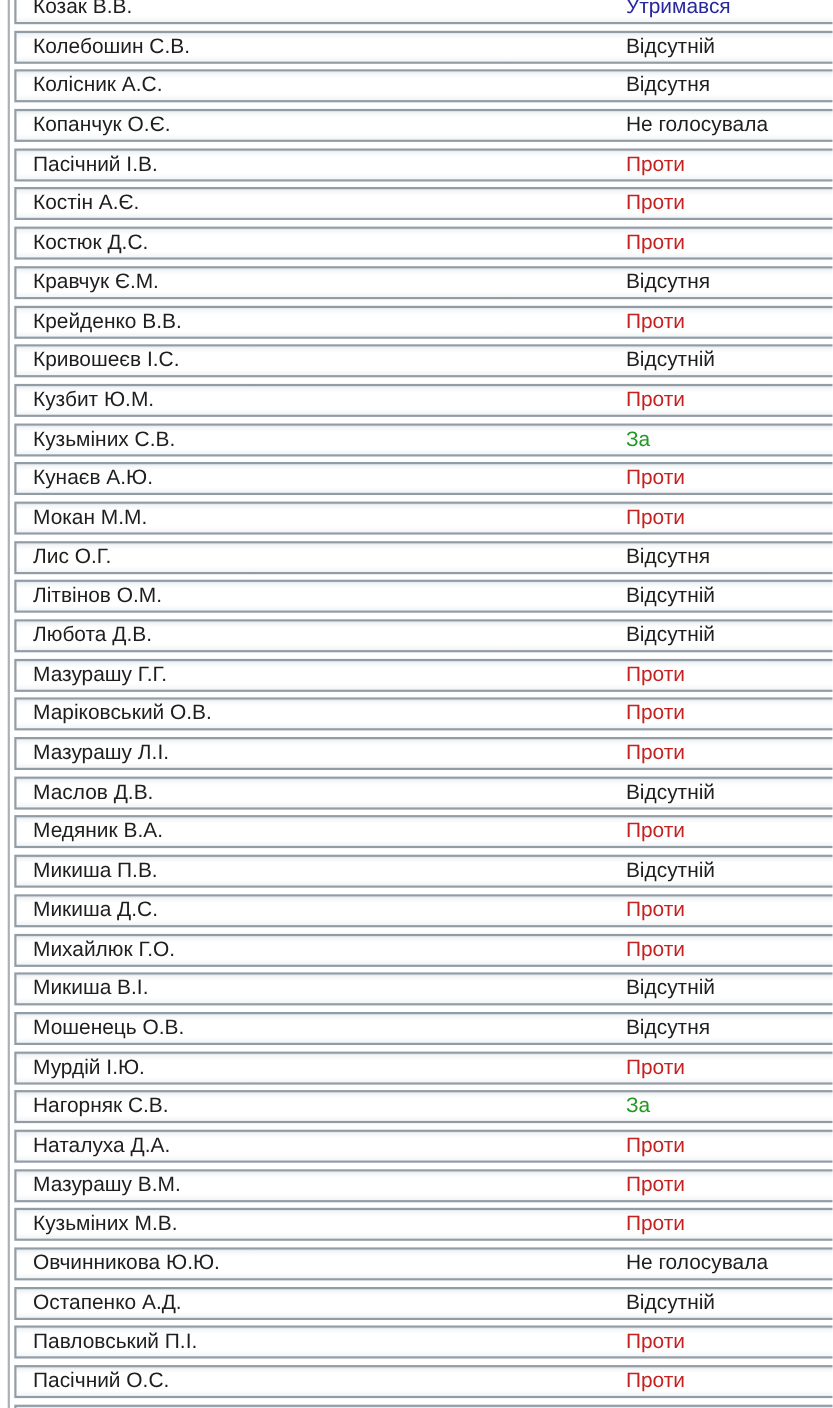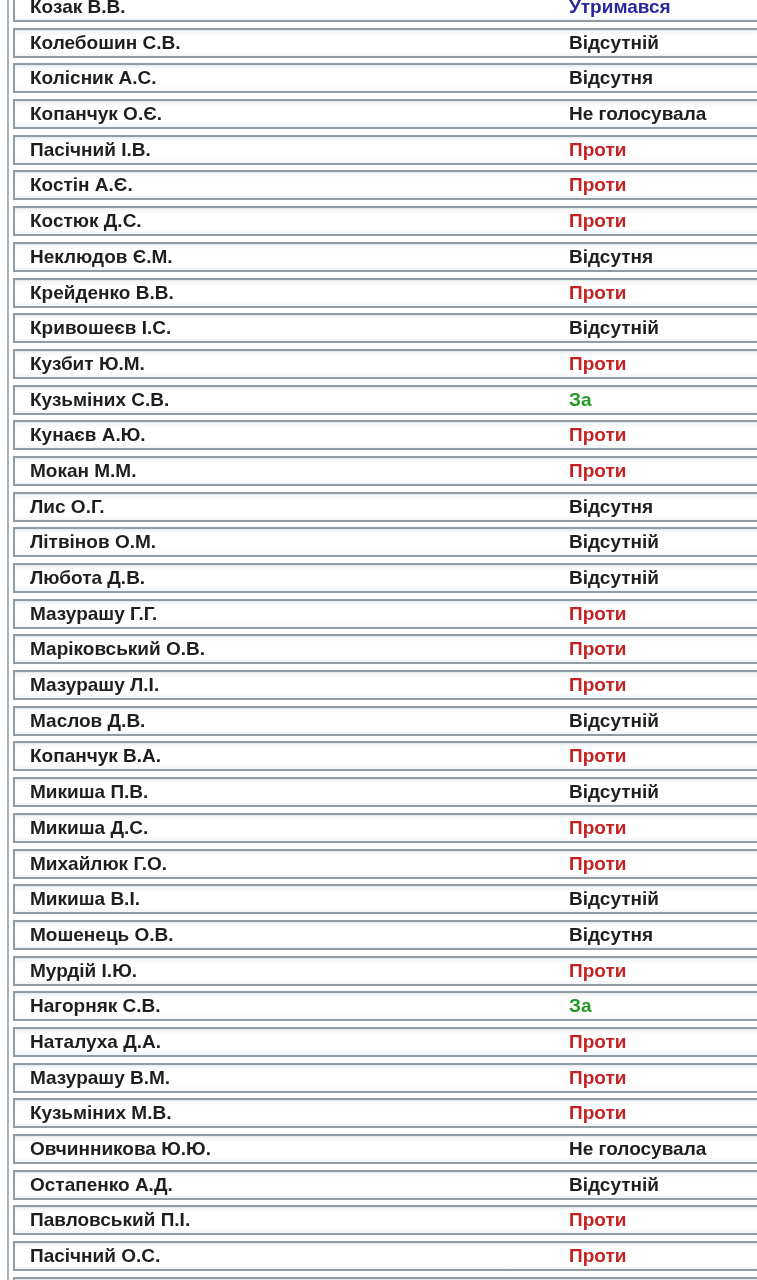--- a/index.html
+++ b/index.html
@@ -7,21 +7,20 @@
     width: 757px; height: 1280px;
     overflow: hidden;
     background: #ffffff;
   }
   .page {
     position: relative;
     width: 757px; height: 1280px;
     overflow: hidden;
     font-family: "Liberation Sans", sans-serif;
     background: #ffffff;
-    font-weight: bold;
   }
   .left-rule {
     position: absolute;
     left: 7px; top: 0;
     width: 2px; height: 100%;
     background: #aab1b7;
   }
   .list {
     position: absolute;
     left: 13px; top: -8px;
@@ -91,21 +90,21 @@
     <span class="name">Костін А.Є.</span>
     <span class="vote" style="color: rgb(196, 33, 33);">Проти</span>
   </div>
 
   <div class="row">
     <span class="name">Костюк Д.С.</span>
     <span class="vote" style="color: rgb(196, 33, 33);">Проти</span>
   </div>
 
   <div class="row">
-    <span class="name">Неклюдов Є.М.</span>
+    <span class="name">Кравчук Є.М.</span>
     <span class="vote" style="color: rgb(30, 30, 30);">Відсутня</span>
   </div>
 
   <div class="row">
     <span class="name">Крейденко В.В.</span>
     <span class="vote" style="color: rgb(196, 33, 33);">Проти</span>
   </div>
 
   <div class="row">
     <span class="name">Кривошеєв І.С.</span>
@@ -161,21 +160,21 @@
     <span class="name">Мазурашу Л.І.</span>
     <span class="vote" style="color: rgb(196, 33, 33);">Проти</span>
   </div>
 
   <div class="row">
     <span class="name">Маслов Д.В.</span>
     <span class="vote" style="color: rgb(30, 30, 30);">Відсутній</span>
   </div>
 
   <div class="row">
-    <span class="name">Копанчук В.А.</span>
+    <span class="name">Медяник В.А.</span>
     <span class="vote" style="color: rgb(196, 33, 33);">Проти</span>
   </div>
 
   <div class="row">
     <span class="name">Микиша П.В.</span>
     <span class="vote" style="color: rgb(30, 30, 30);">Відсутній</span>
   </div>
 
   <div class="row">
     <span class="name">Микиша Д.С.</span>

